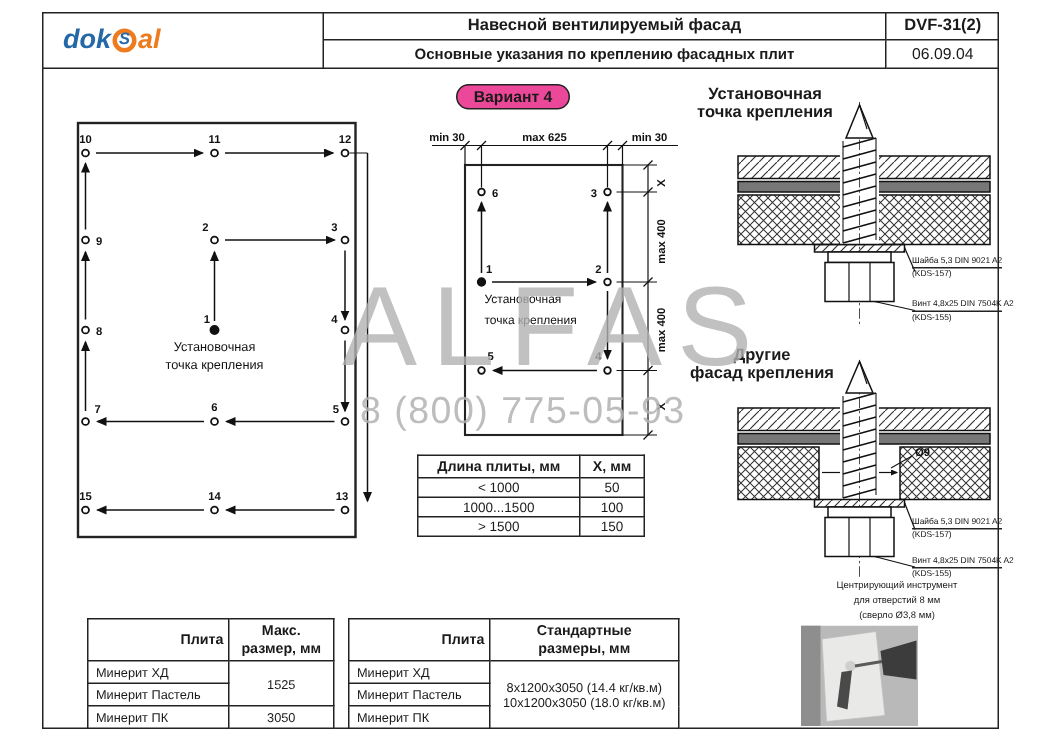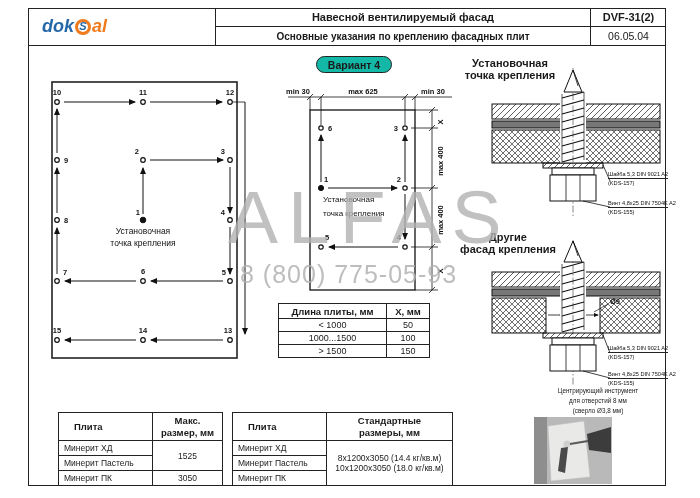--- a/index.html
+++ b/index.html
@@ -25,22 +25,22 @@
              border:3px solid #ee7b1e;border-radius:50%;box-sizing:border-box;
              color:#2568a8;font-weight:bold;font-style:italic;font-size:11px;line-height:1;}
 
   
   #wm-name{left:228px;top:180px;font-size:75px;font-weight:normal;letter-spacing:10px;
            color:rgba(178,178,178,0.8);z-index:40;pointer-events:none;line-height:1;}
   #wm-phone{left:240px;top:262px;font-size:25px;font-weight:normal;letter-spacing:1px;
             color:rgba(178,178,178,0.85);z-index:40;pointer-events:none;line-height:1;}
 
   
-  #variant-badge{left:316px;top:56px;width:76px;height:17px;border:1.5px solid #222;border-radius:9px;
-                 display:flex;align-items:center;justify-content:center;font-size:10.5px;font-weight:bold;box-sizing:border-box;background:#14b8a6;}
+  #variant-badge{left:304px;top:56px;width:76px;height:17px;border:1.5px solid #222;border-radius:9px;
+                 display:flex;align-items:center;justify-content:center;font-size:10.5px;font-weight:bold;box-sizing:border-box;background:#ec4899;}
 
   svg text{font-family:"Liberation Sans",sans-serif;}
   .num{font-size:7.5px;font-weight:bold;fill:#111;}
   .dim{font-size:7.5px;font-weight:bold;fill:#111;}
   .instlbl{font-size:8.5px;fill:#111;}
   .dln{stroke:#111;stroke-width:1;fill:none;}
   .thin{stroke:#111;stroke-width:0.8;fill:none;}
   .pt{fill:#fff;stroke:#111;stroke-width:1.2;}
   .ptf{fill:#111;stroke:#111;}
 
@@ -57,21 +57,21 @@
   .ttable td,.ttable th{border:1px solid #222;padding:0 3px;box-sizing:border-box;margin-top:48px;}
   #x-table{left:278px;top:303px;}
   #x-table th{font-size:9.5px;font-weight:bold;height:15px;text-align:center;}
   #x-table td{font-size:9px;height:13px;text-align:center;}
   #x-table .c1{width:108px;} #x-table .c2{width:43px;}
 
   .ptable th{font-size:9.5px;font-weight:bold;height:28px;}
   .ptable td{font-size:8.5px;height:15px;}
   .ptable .plate{text-align:left;padding-left:5px;}
   .ptable .val{text-align:center;white-space:pre-line;}
-  .ptable .hleft{text-align:left;padding-left:15px;}
+  .ptable .hleft{text-align:right;padding-left:15px;}
   .ptable .hctr{text-align:center;white-space:pre-line;line-height:1.2;}
   #max-table{left:58px;top:412px;}
   #max-table .pc1{width:94px;} #max-table .pc2{width:70px;}
   #std-table{left:232px;top:412px;}
   #std-table .pc1{width:94px;} #std-table .pc2{width:126px;}
 
   
   #tool-caption{left:528px;top:386px;width:140px;text-align:center;font-size:6.3px;line-height:1.55;white-space:pre-line;}
   #photo{left:534px;top:417px;}
 </style>
@@ -86,21 +86,21 @@
     <div class="hcell hc-title">Навесной вентилируемый фасад</div>
     <div id="logo-cell" class="hcell">
       <span class="dok">dok</span>
         <span id="logo-ball">
           <span>S</span>
         </span>
         <span class="al">al</span>
     </div>
     <div class="hcell hc-code">DVF-31(2)</div>
     <div class="hcell hc-sub">Основные указания по креплению фасадных плит</div>
-    <div class="hcell hc-date">06.05.04</div>
+    <div class="hcell hc-date">06.09.04</div>
   </div>
 
   <div id="wm-name" class="abs">ALFAS</div>
   <div id="wm-phone" class="abs">8 (800) 775-05-93</div>
 
   <div id="variant-badge" class="abs">Вариант 4</div>
 
   <svg class="abs" style="left:40px;top:78px;" width="215" height="290" viewBox="0 0 215 290">
     <defs>
       <marker id="ahL" orient="auto" markerWidth="8" markerHeight="8" refX="6" refY="3">

